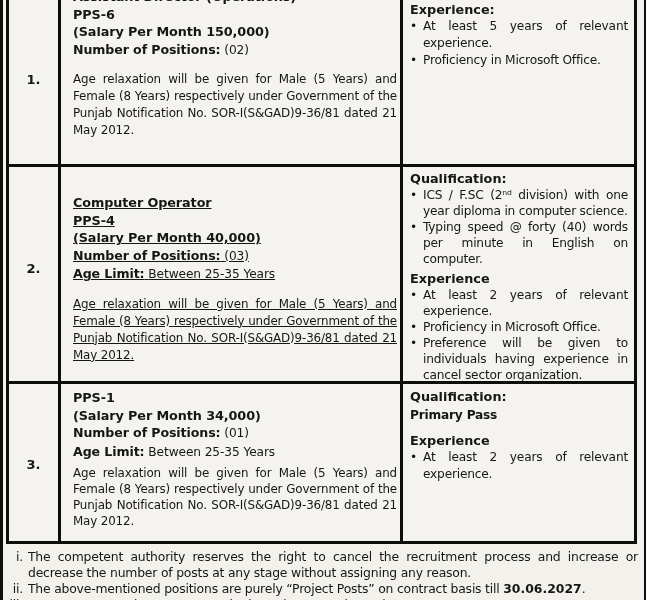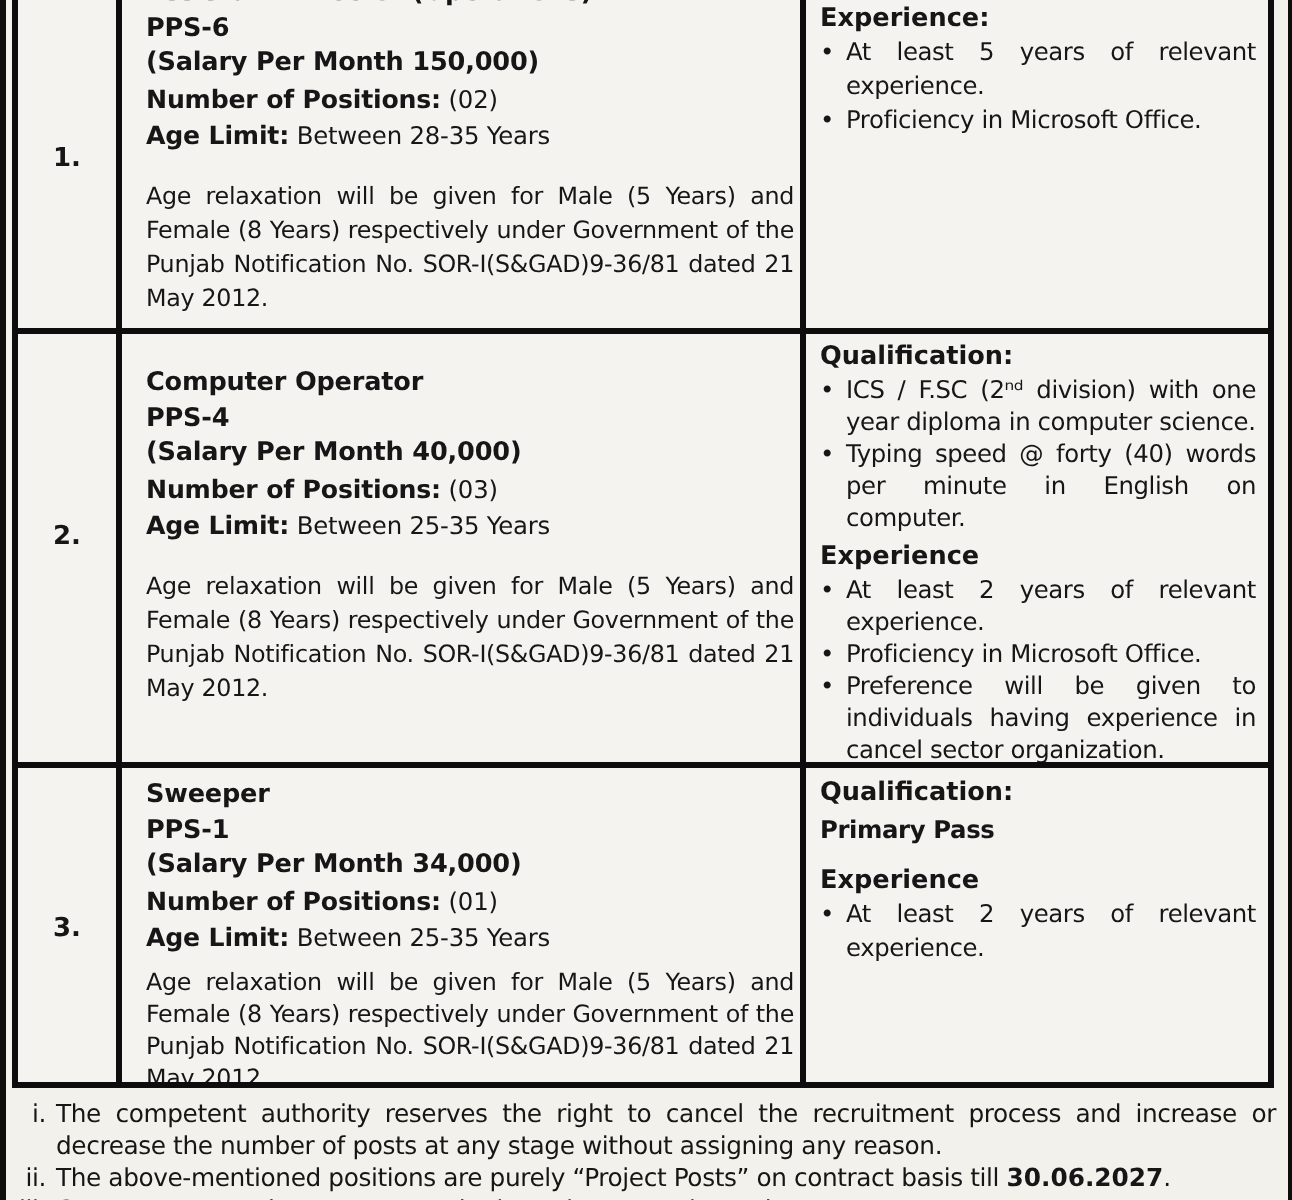--- a/index.html
+++ b/index.html
@@ -29,21 +29,21 @@
   .cell{box-sizing:border-box;overflow:hidden;}
   .cell-serial{width:52px;border-right:3px solid #0d0d0d;text-align:center;
     font-weight:bold;font-size:13px;}
   .row-1 .cell-serial{padding-top:116px;}
   .row-2 .cell-serial{padding-top:94px;}
   .row-3 .cell-serial{padding-top:73px;}
 
   .cell-position{width:342px;border-right:3px solid #0d0d0d;
     padding:0 3px 0 12px;}
   .row-1 .cell-position{padding-top:32px;}
-  .row-2 .cell-position{padding-top:16px;}
+  .row-2 .cell-position{padding-top:27px;text-decoration:underline;}
   .row-3 .cell-position{padding-top:5px;}
 
   .title-line{font-weight:bold;font-size:12.8px;line-height:17.5px;letter-spacing:-0.1px;}
   .info-line{font-size:12.2px;line-height:17.5px;letter-spacing:-0.1px;}
   .info-line b{font-size:12.6px;}
   .relax{font-size:11.9px;line-height:17px;margin:12px 0 0 0;
     text-align:justify;text-align-last:left;letter-spacing:-0.15px;}
   .row-3 .relax{margin-top:4px;line-height:16px;}
 
   .cell-qual{flex:1;padding:0 6px 0 7px;}
@@ -77,21 +77,20 @@
 <div class="ad-border right"></div>
 
 <div class="jobs-table">
     <div class="trow row-1">
       <div class="cell cell-serial"><span>1.</span></div>
       <div class="cell cell-position">
         <div class="title-line">Assistant Director (Operations)</div>
         <div class="title-line">PPS-6</div>
         <div class="title-line">(Salary Per Month 150,000)</div>
         <div class="info-line"><b>Number of Positions:</b> <span>(02)</span></div>
-        <div class="info-line"><b>Age Limit:</b> <span>Between 28-35 Years</span></div>
         <p class="relax">Age relaxation will be given for Male (5 Years) and Female (8 Years) respectively under Government of the Punjab Notification No. SOR-I(S&amp;GAD)9-36/81 dated 21 May 2012.</p>
       </div>
       <div class="cell cell-qual">
         <div class="qhead">Experience:</div>
         <div class="qbullet">
           <span class="dot">•</span>
           <span class="btxt">At least 5 years of relevant experience.</span>
         </div>
         <div class="qbullet">
           <span class="dot">•</span>
@@ -130,21 +129,20 @@
         </div>
         <div class="qbullet">
           <span class="dot">•</span>
           <span class="btxt">Preference will be given to individuals having experience in cancel sector organization.</span>
         </div>
       </div>
     </div>
     <div class="trow row-3">
       <div class="cell cell-serial"><span>3.</span></div>
       <div class="cell cell-position">
-        <div class="title-line">Sweeper</div>
         <div class="title-line">PPS-1</div>
         <div class="title-line">(Salary Per Month 34,000)</div>
         <div class="info-line"><b>Number of Positions:</b> <span>(01)</span></div>
         <div class="info-line"><b>Age Limit:</b> <span>Between 25-35 Years</span></div>
         <p class="relax">Age relaxation will be given for Male (5 Years) and Female (8 Years) respectively under Government of the Punjab Notification No. SOR-I(S&amp;GAD)9-36/81 dated 21 May 2012.</p>
       </div>
       <div class="cell cell-qual">
         <div class="qhead">Qualification:</div>
         <div class="qtext">Primary Pass</div>
         <div class="qhead">Experience</div>

